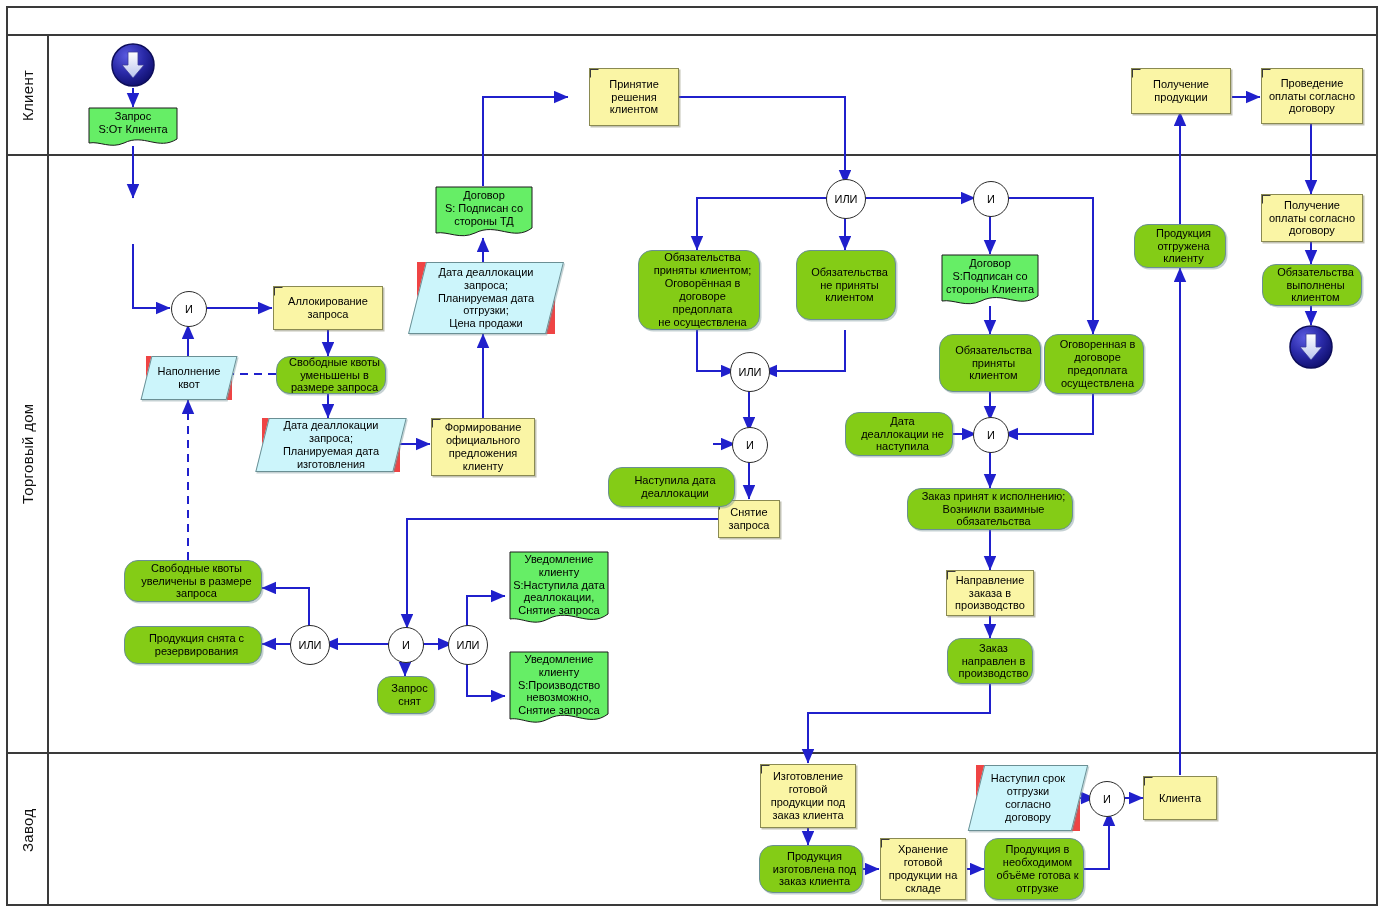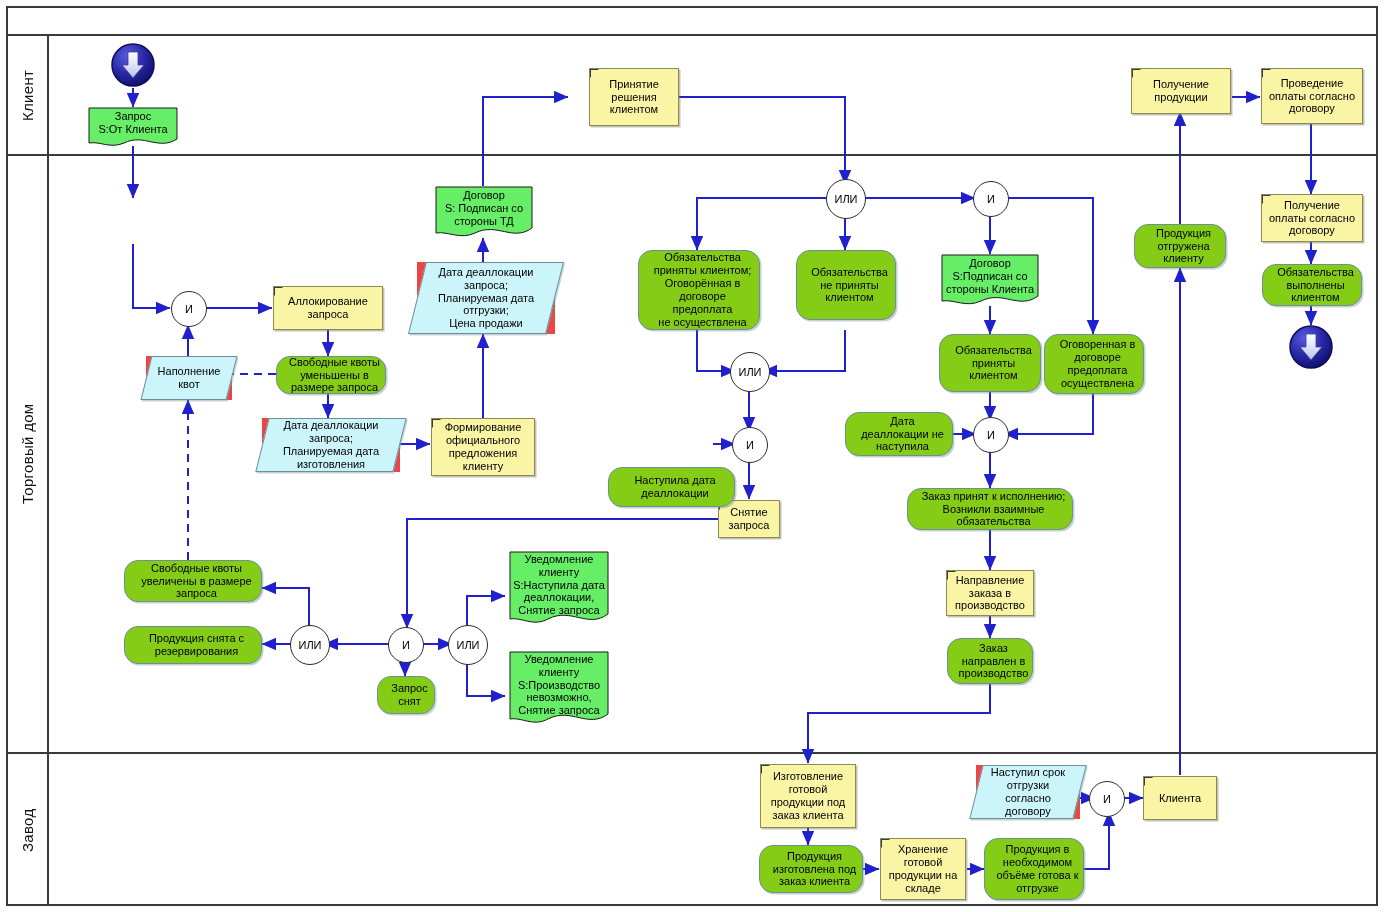--- a/index.html
+++ b/index.html
@@ -315,21 +315,21 @@
   <div class="node data" style="left:262px;top:418px;width:138px;height:54px;">
     <span class="skin"></span>
     <span class="txt">Дата деаллокации<br>запроса;<br>Планируемая дата<br>изготовления</span>
   </div>
 
   <div class="node data" style="left:417px;top:262px;width:138px;height:72px;">
     <span class="skin"></span>
     <span class="txt">Дата деаллокации<br>запроса;<br>Планируемая дата<br>отгрузки;<br>Цена продажи</span>
   </div>
 
-  <div class="node data" style="left:976px;top:765px;width:104px;height:54px;">
+  <div class="node data" style="left:976px;top:765px;width:104px;height:66px;">
     <span class="skin"></span>
     <span class="txt">Наступил срок<br>отгрузки<br>согласно<br>договору</span>
   </div>
 
   <div class="node ev" style="left:276px;top:356px;width:110px;height:38px;">
     <span>Свободные квоты<br>уменьшены в<br>размере запроса</span>
   </div>
 
   <div class="node ev" style="left:638px;top:250px;width:122px;height:80px;">
     <span>Обязательства<br>приняты клиентом;<br>Оговорённая в<br>договоре предоплата<br>не осуществлена</span>

